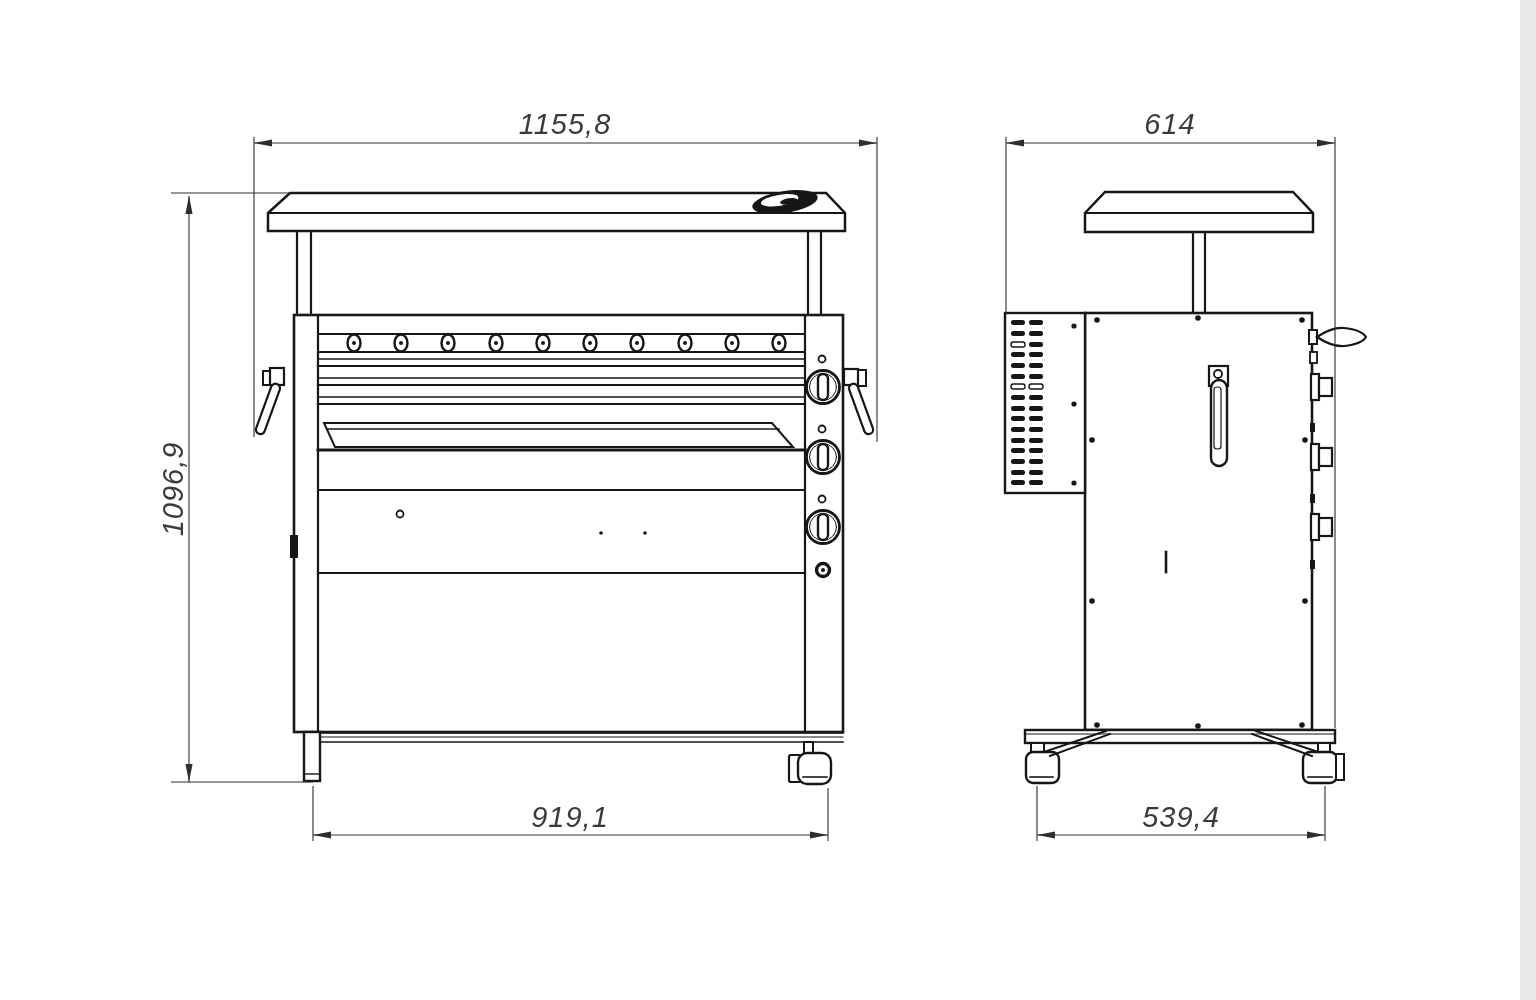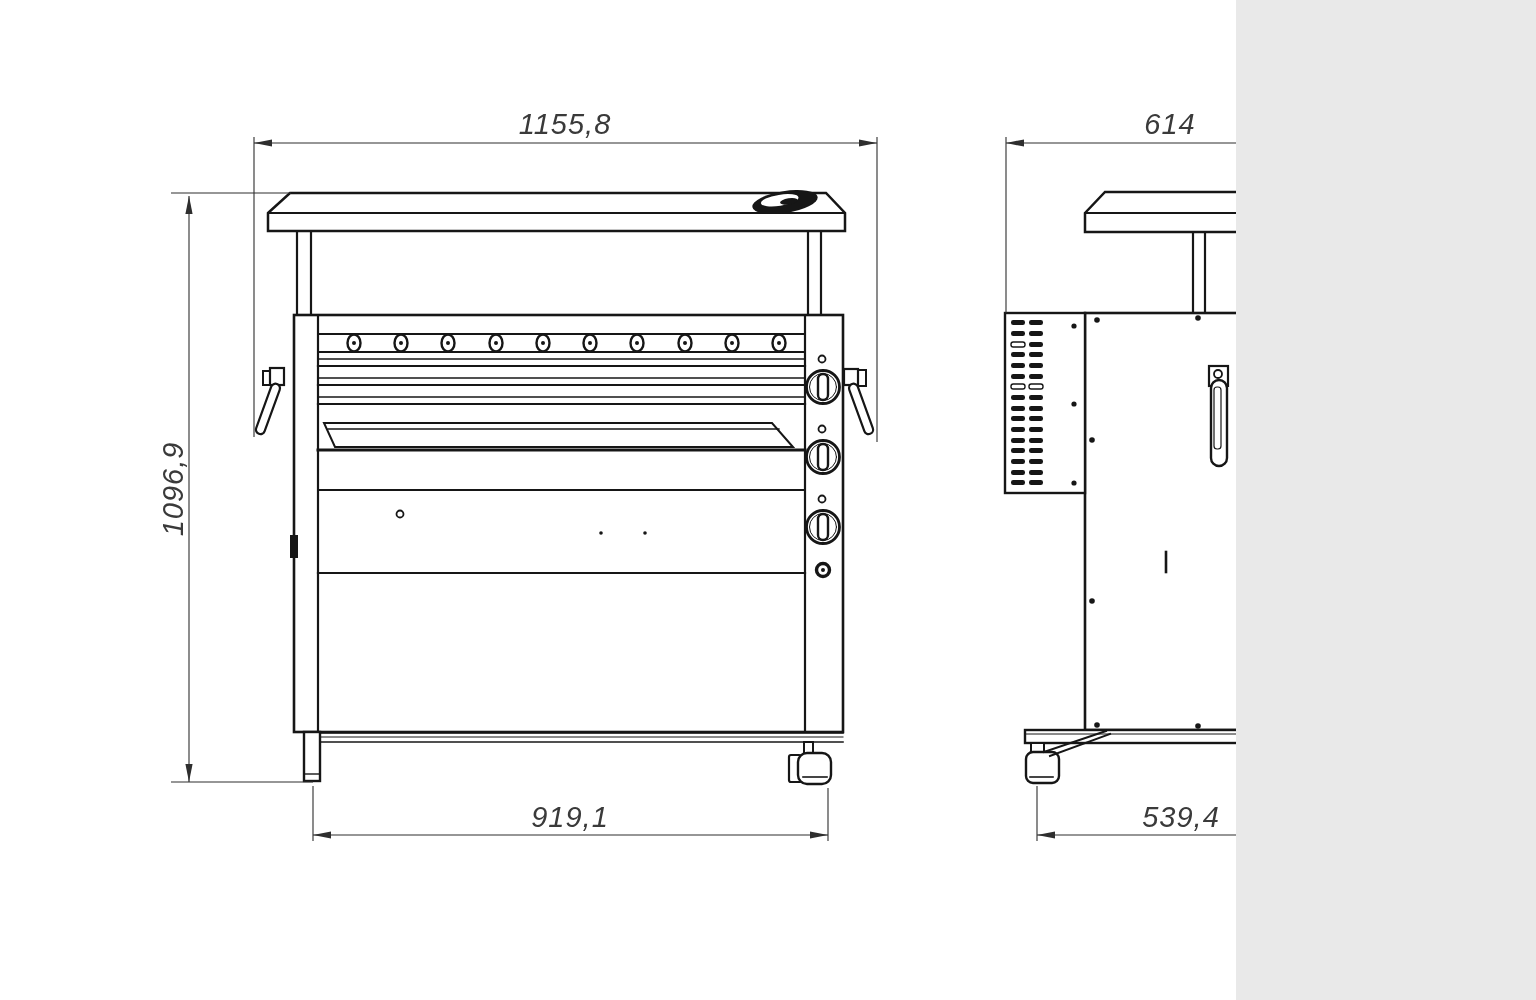--- a/index.html
+++ b/index.html
@@ -1,18 +1,18 @@
 <!DOCTYPE html>
 <html><head>
 <meta charset="utf-8">
 <style>
   html,body{margin:0;padding:0;background:#e9e9e9;}
   .sheet{
     position:relative;
-    width:1236px;height:1000px;
+    width:1520px;height:1000px;
     background:#ffffff;
     overflow:hidden;
     font-family:"Liberation Sans",sans-serif;
   }
   svg{display:block;}
   .geo{stroke:#161616;fill:none;stroke-linecap:square;stroke-linejoin:miter;}
   .fillwhite{fill:#ffffff;}
   .solid{fill:#161616;stroke:none;}
   .dim{stroke:#2e2e2e;stroke-width:1.1;fill:none;}
   .dimarrow{fill:#2e2e2e;stroke:none;}

